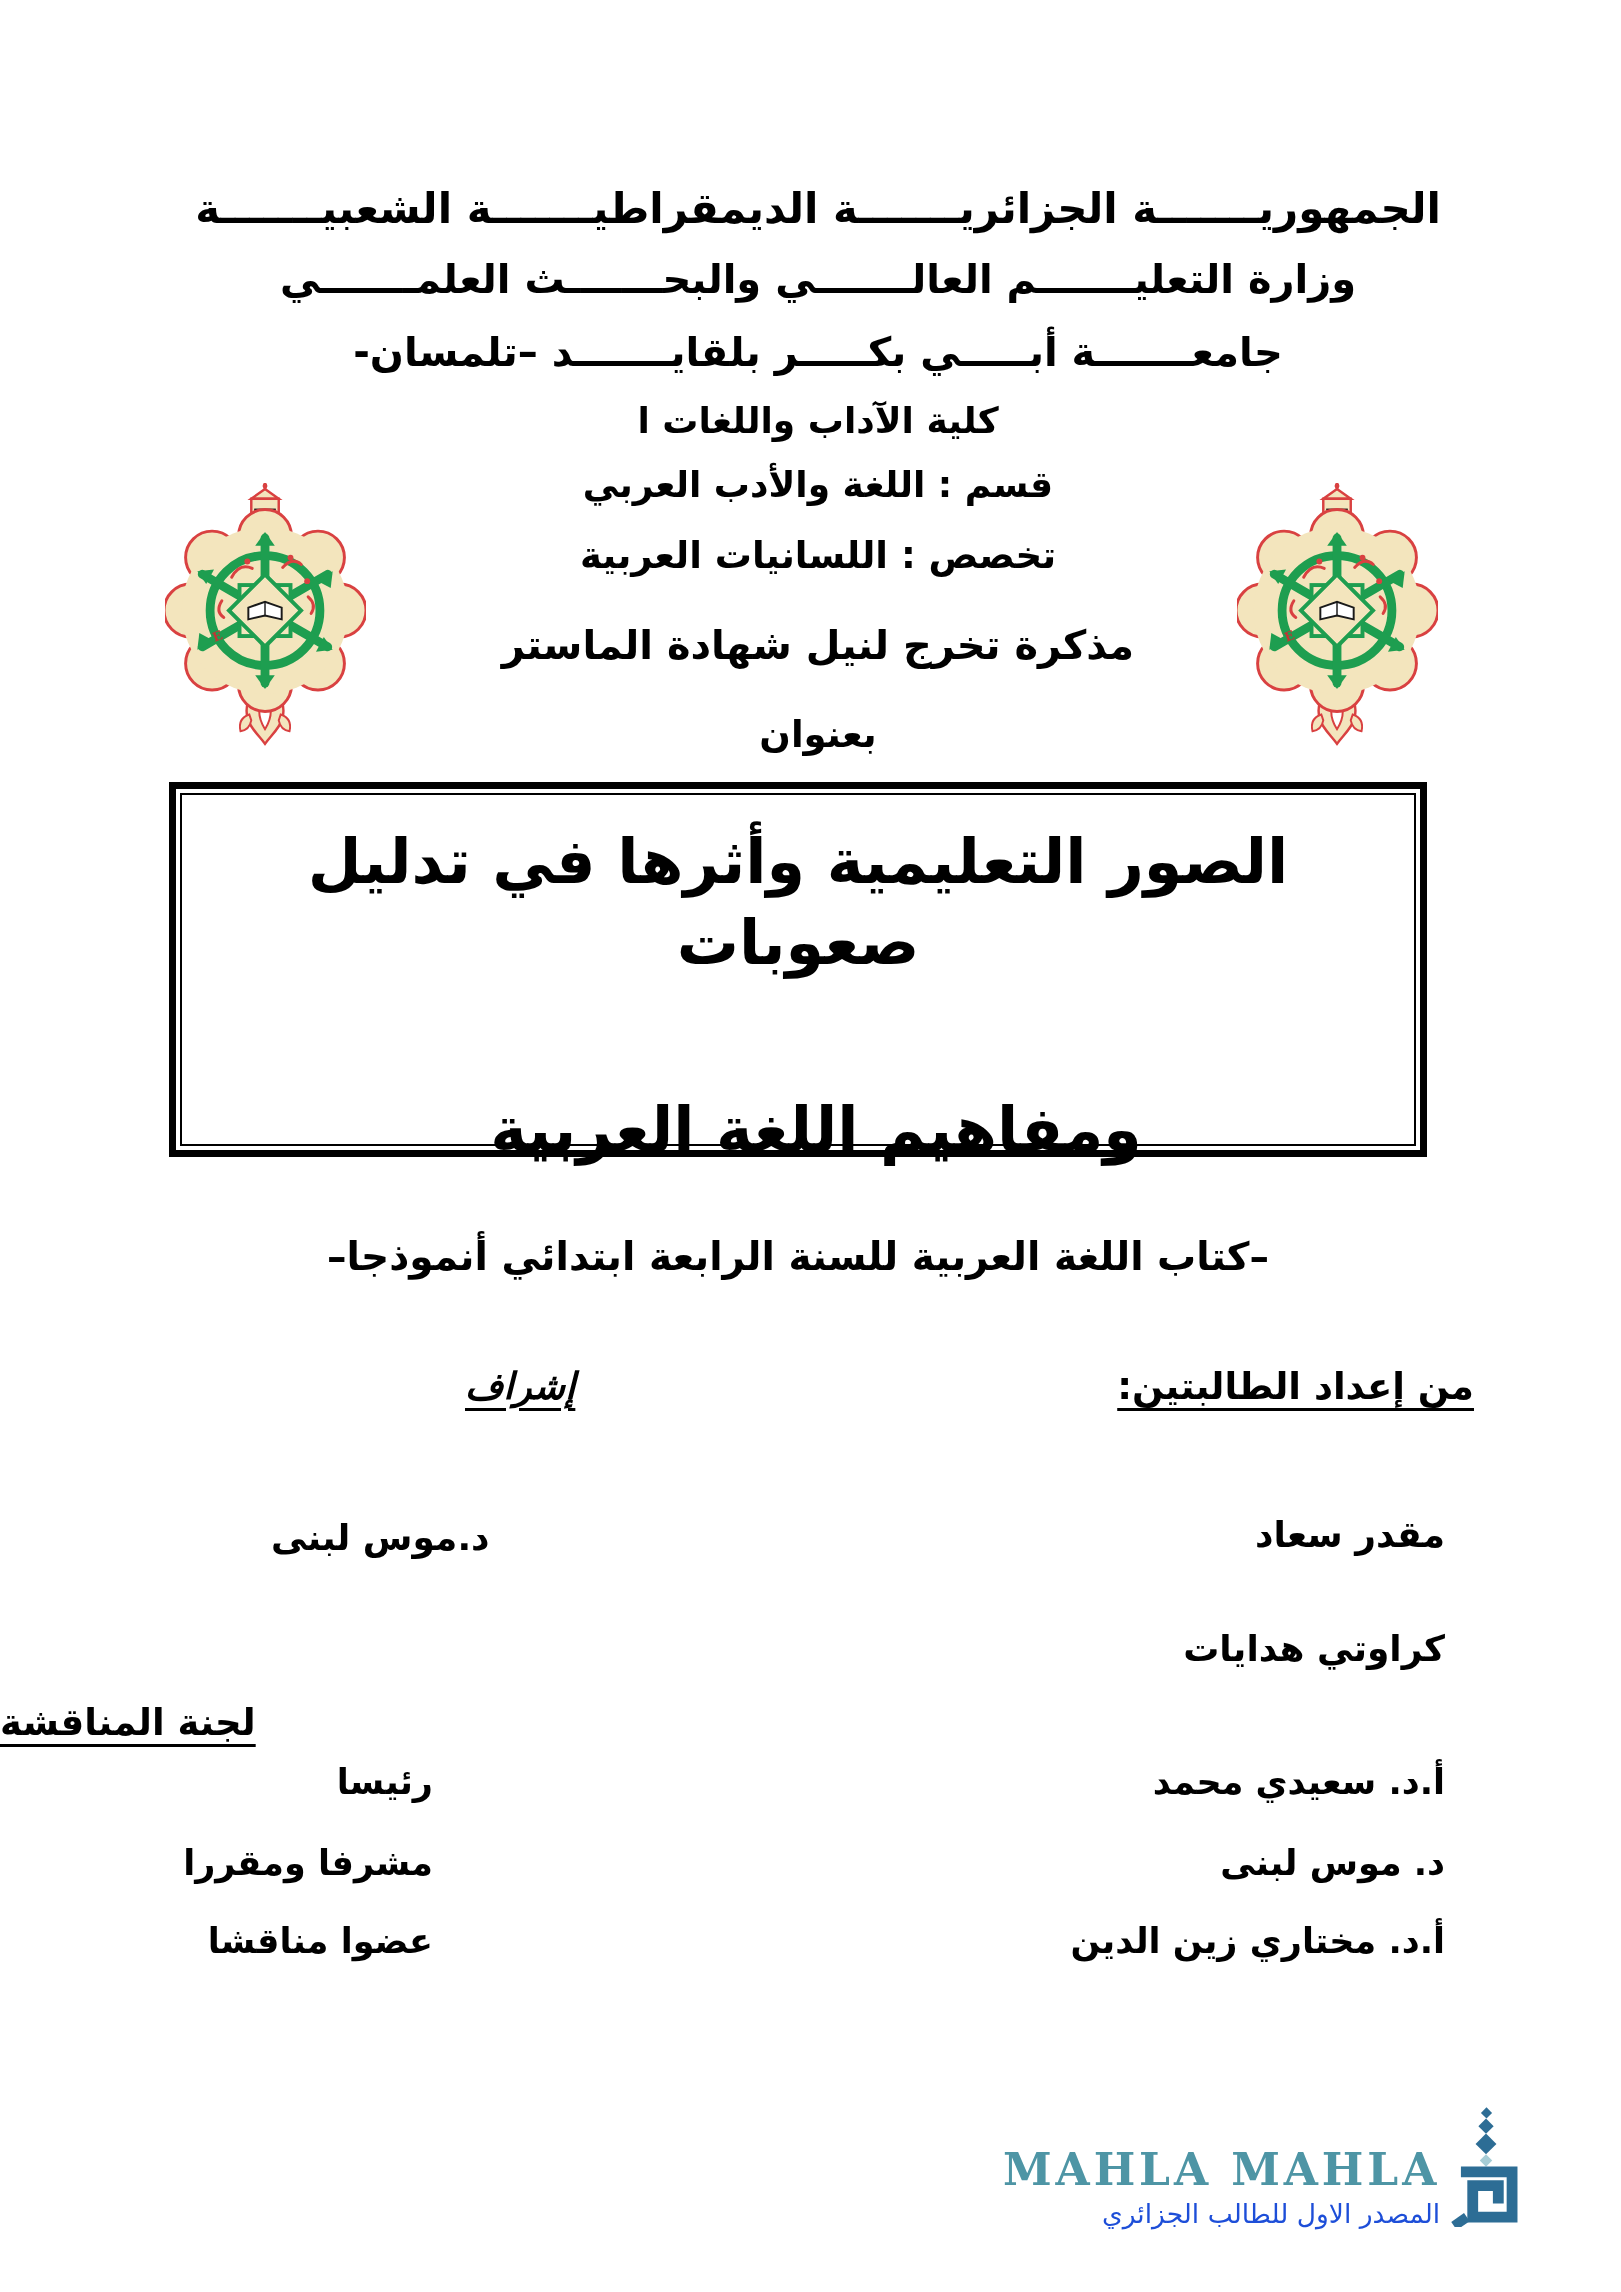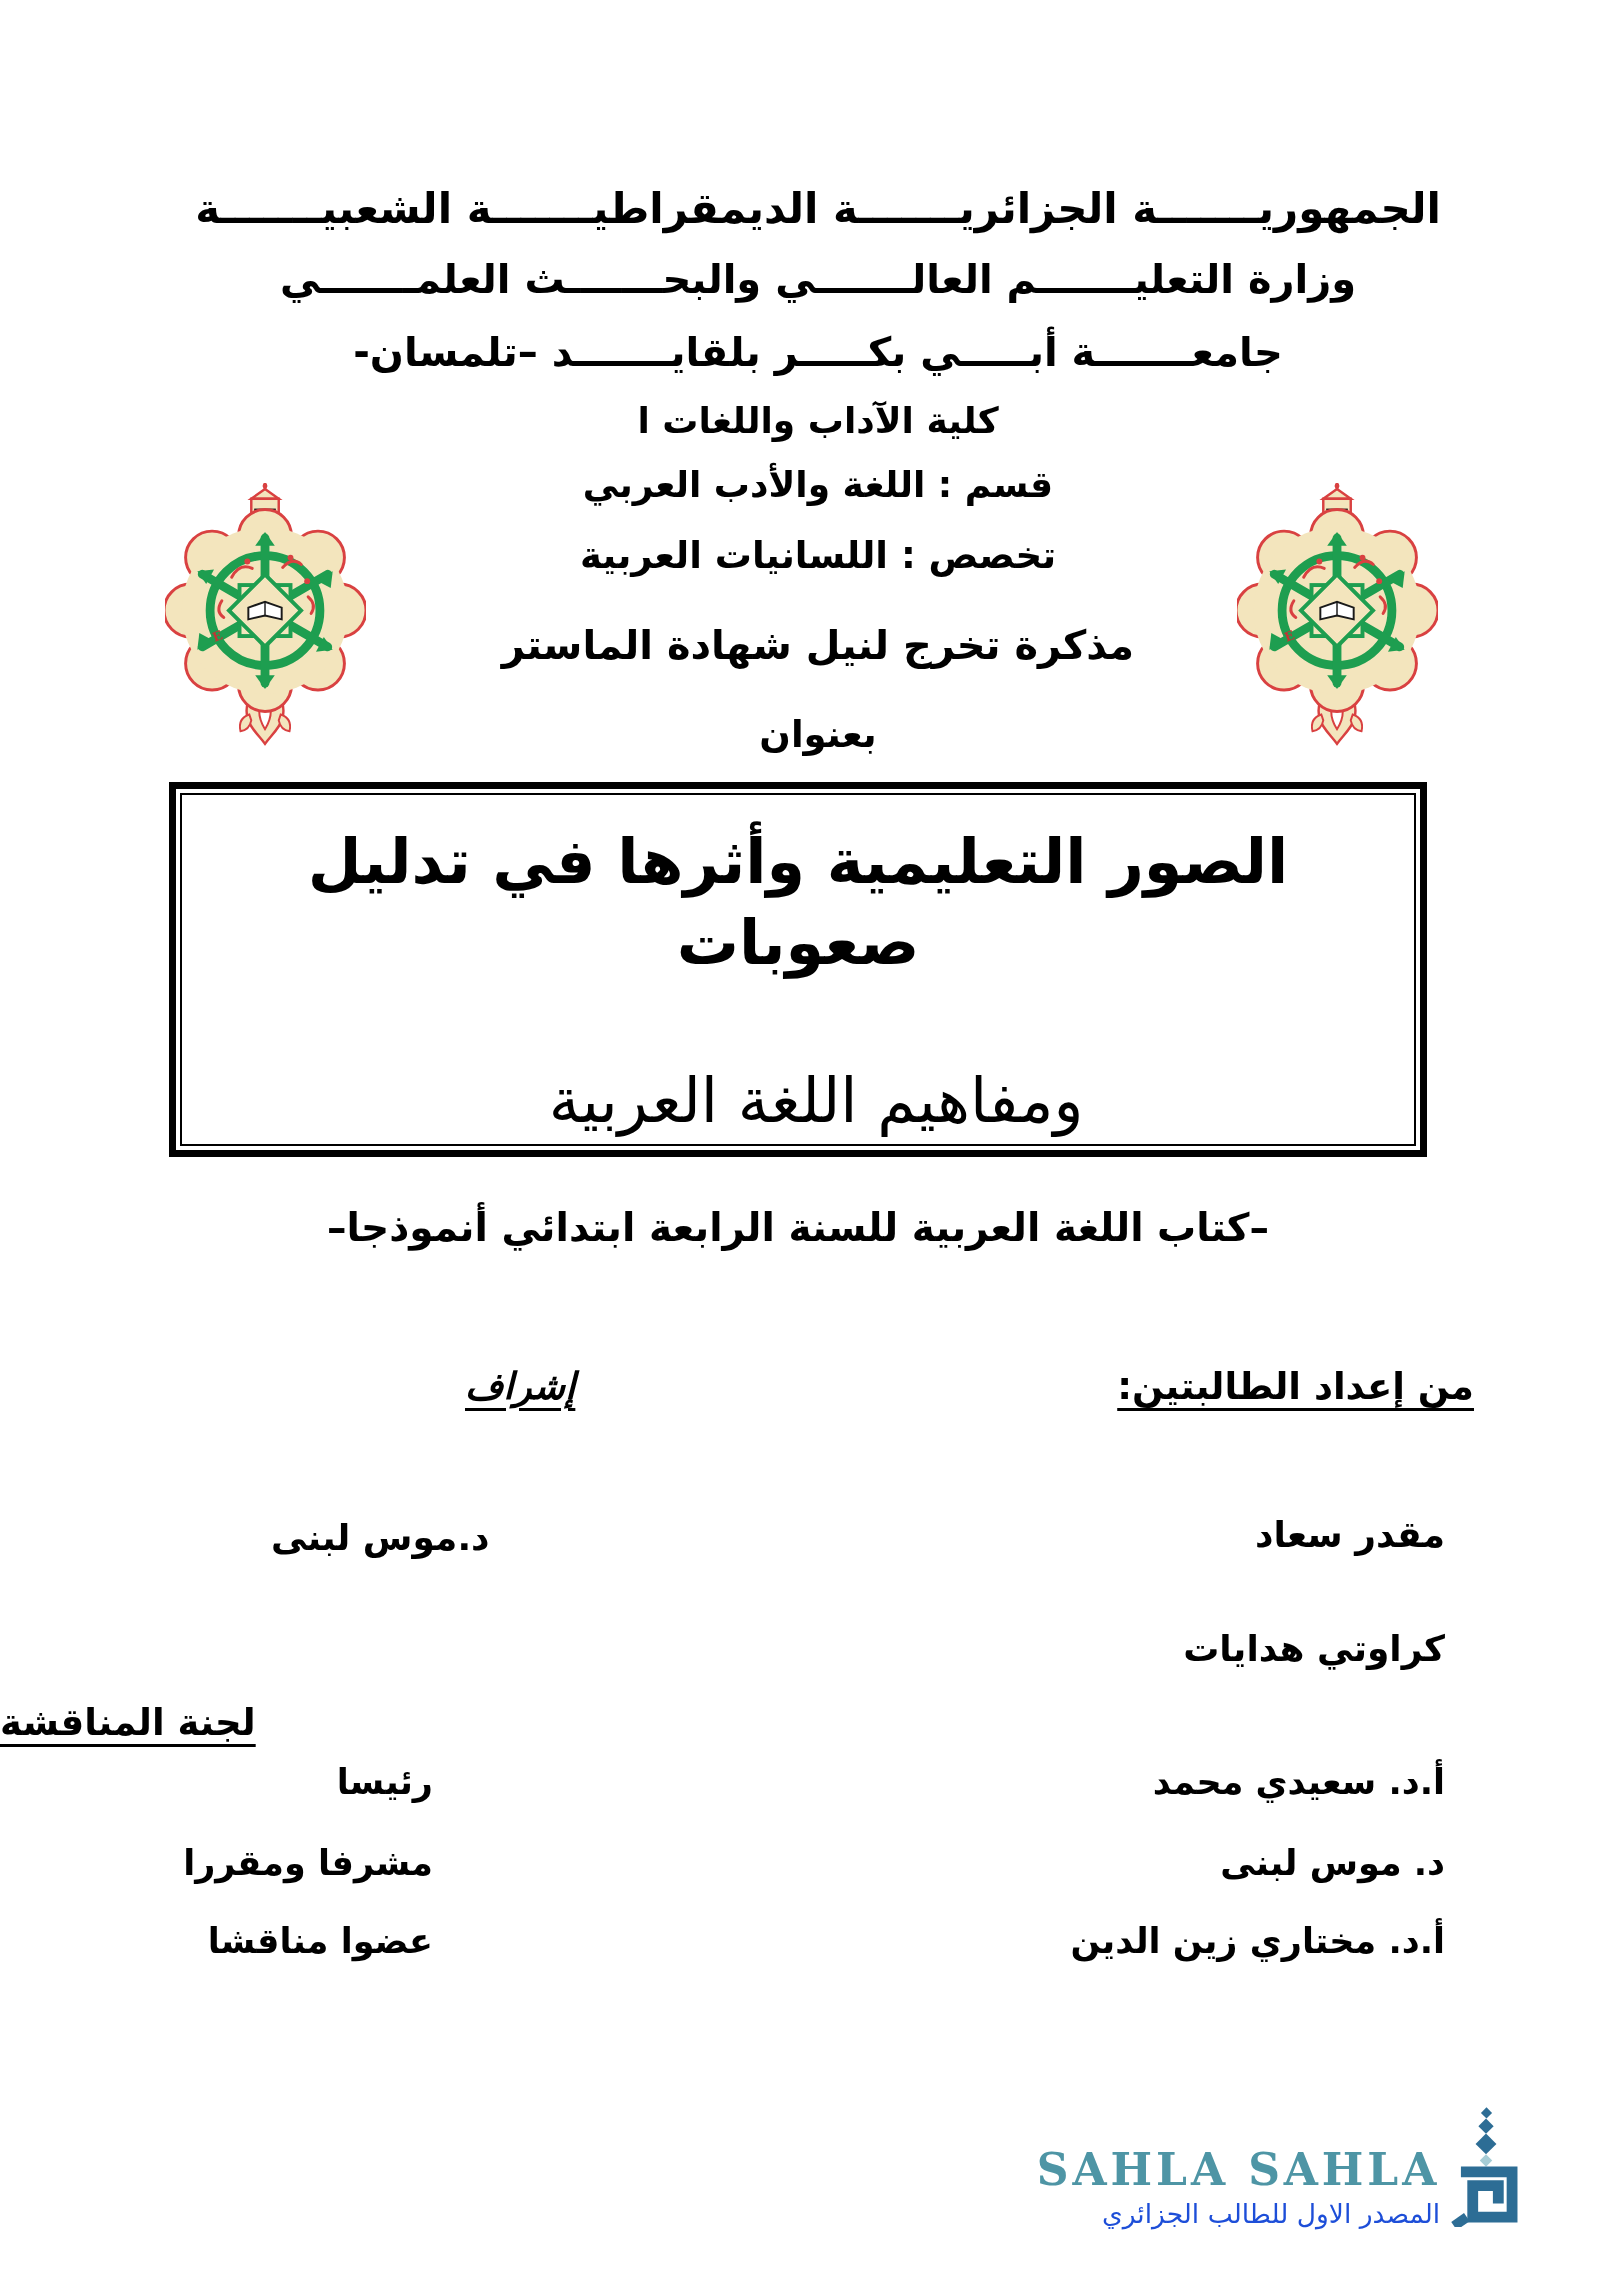--- a/index.html
+++ b/index.html
@@ -25,21 +25,21 @@
   .logo-right{left:1237px;}
 
   .title-box{
     position:absolute; left:169px; top:782px; width:1258px; height:375px;
     border:7.8px solid #000; box-sizing:border-box; background:#fff;
   }
   .title-box-inner{
     position:absolute; inset:3.9px; border:2.9px solid #000; text-align:center;
   }
   .title-l1{margin-top:27.4px; font-size:62px; font-weight:bold; line-height:1.3;}
-  .title-l2{margin-top:78px; font-size:62px; font-weight:normal; line-height:1.3;padding-left:36px;}
+  .title-l2{margin-top:107px; font-size:62px; font-weight:bold; line-height:1.3;padding-left:36px;}
   .title-sub{margin-top:61px; font-size:39px; font-weight:bold; line-height:1.3;}
 
   .abs{position:absolute; font-weight:bold; white-space:nowrap;}
   .uline{text-decoration:underline; text-underline-offset:8.8px; text-decoration-thickness:2.9px;}
 
   .students-heading{right:147px; top:1365px; font-size:37px;}
   .supervision-heading{left:465px; top:1365px; font-size:37px;font-style:italic;}
   .student-1{right:176px; top:1514px; font-size:36px;}
   .student-2{right:176px; top:1596px; font-size:36px;margin-top:32px;}
   .supervisor{left:271px; top:1517px; font-size:36px;}
@@ -200,21 +200,21 @@
 
   <div class="abs cm-name cm-r2">د. موس لبنى</div>
   <div class="abs cm-role cm-r2">مشرفا ومقررا</div>
 
   <div class="abs cm-name cm-r3">أ.د. مختاري زين الدين</div>
   <div class="abs cm-role cm-r3">عضوا مناقشا</div>
 
 
   <div class="watermark">
     <div class="wm-text">
-      <div class="wm-brand">SAHLA SAHLA</div>
+      <div class="wm-brand">MAHLA MAHLA</div>
       <div class="wm-tagline">المصدر الاول للطالب الجزائري</div>
     </div>
     <svg width="73" height="120" viewBox="0 0 72 122">
         <use href="#sahla-mark"></use>
       </svg>
   </div>
 
 </div>
 
 

